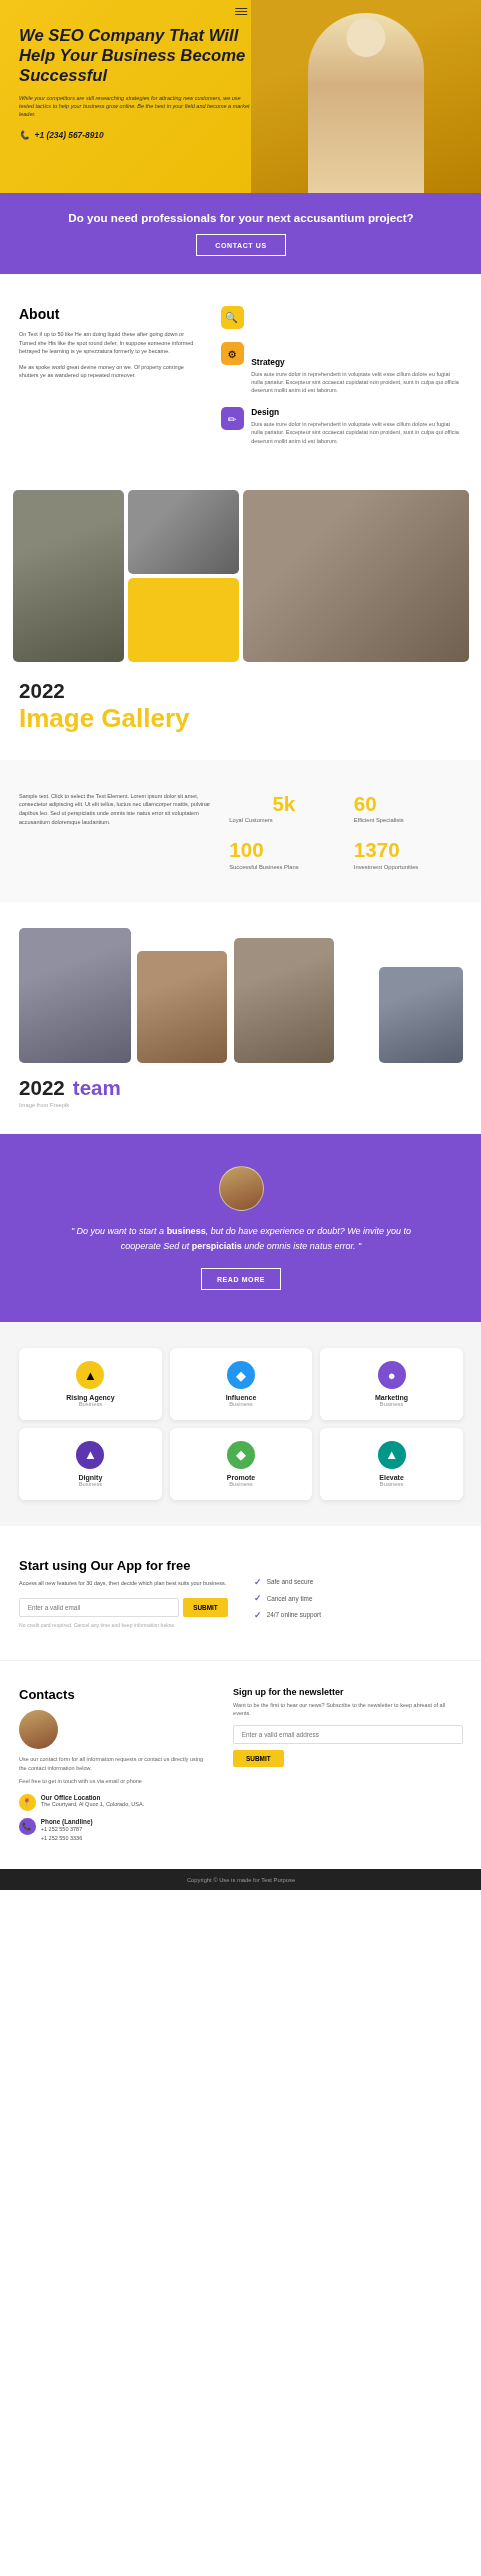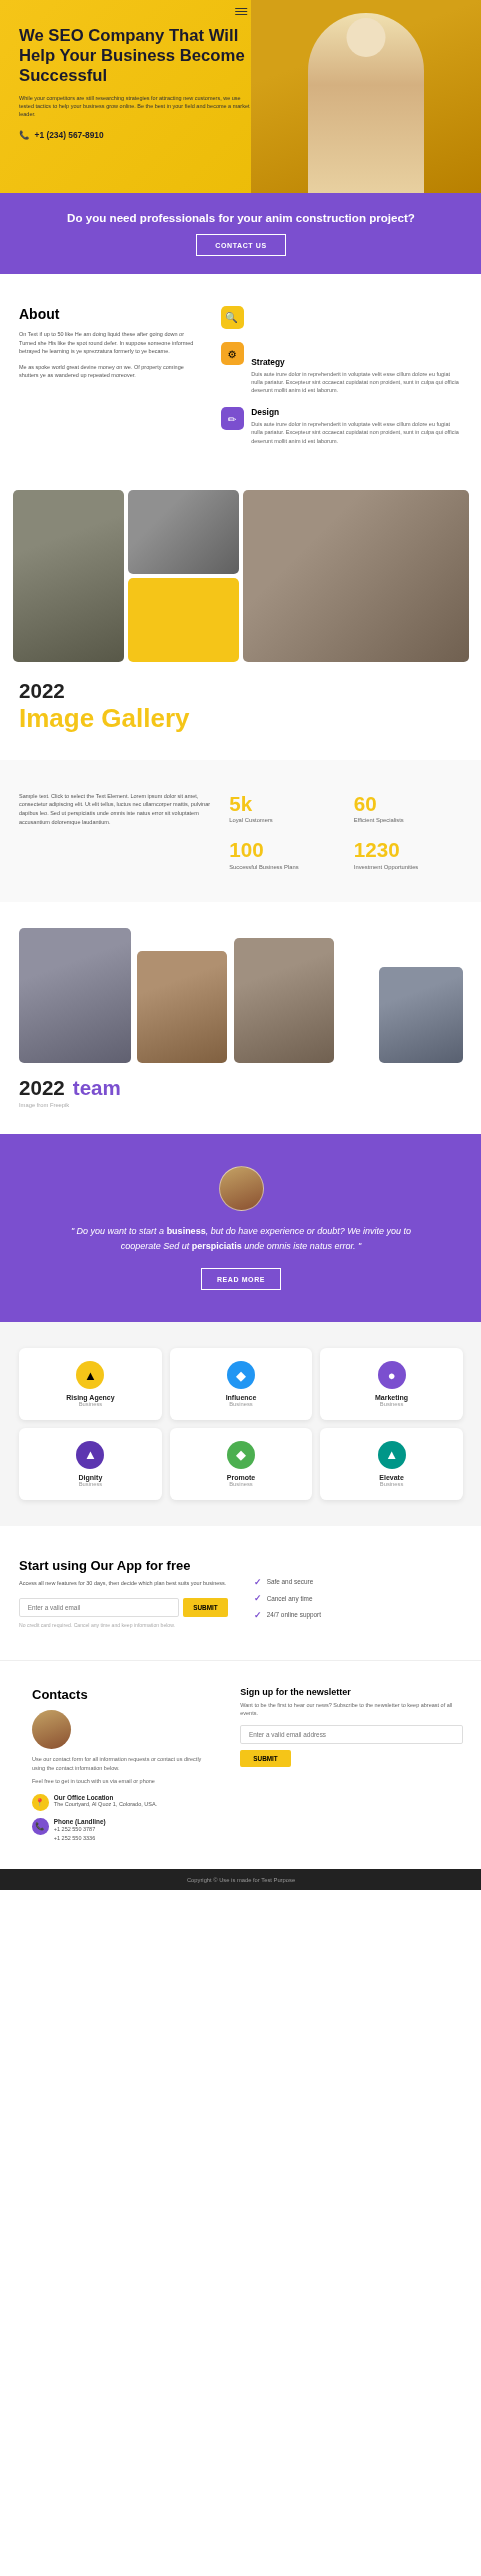--- a/index.html
+++ b/index.html
@@ -1,21 +1,21 @@
 <!DOCTYPE html>
 <html style="font-size:10.3px"><head>
   <meta charset="utf-8">
   <style>
     * { margin: 0; padding: 0; box-sizing: border-box; }
     body { font-family: Arial, sans-serif; width: 482px; overflow-x: hidden; background: #fff; }
   </style>
 </head>
 <body>
 
-<section style="background:linear-gradient(135deg,#f5c518 0%,#e8b800 100%);padding:26px 19px 12px 19px;position:relative;min-height:193px;overflow:hidden;">
+<section style="background:linear-gradient(135deg,#f5c518 0%,#e8b800 100%);padding:26px 19px 12px 19px;position:relative;min-height:193px;overflow:hidden;font-style:italic;">
   <div style="position:absolute;top:7.7px;left:50%;transform:translateX(-50%);display:flex;flex-direction:column;gap:1.9px;cursor:pointer;z-index:10;">
     <span style="width:11.6px;height:1.3px;background:#333;display:block;"></span>
     <span style="width:11.6px;height:1.3px;background:#333;display:block;"></span>
     <span style="width:11.6px;height:1.3px;background:#333;display:block;"></span>
   </div>
   <div style="width:52%;z-index:2;position:relative;">
     <h1 style="font-size:16.7px;font-weight:800;color:#1a1a2e;line-height:1.2;margin-bottom:7.7px;font-family:Arial,sans-serif;">We SEO Company That Will Help Your Business Become Successful</h1>
     <p style="font-size:5.5px;color:#333;line-height:1.5;margin-bottom:11.6px;">While your competitors are still researching strategies for attracting new customers, we use tested tactics to help your business grow online. Be the best in your field and become a market leader.</p>
     <div style="display:flex;align-items:center;gap:5.1px;">
       <span style="font-size:8.4px;">📞</span>
@@ -27,21 +27,21 @@
     <div style="width:100%;height:100%;background:linear-gradient(160deg,#d4a017 30%,#b88000 100%);display:flex;align-items:flex-end;justify-content:center;">
 
       <div style="width:116px;height:180px;background:linear-gradient(180deg,#f0e0b0 0%,#d4b080 40%,#e8d0a0 100%);border-radius:58px 58px 0 0;position:relative;">
         <div style="position:absolute;top:5.1px;left:50%;transform:translateX(-50%);width:39px;height:39px;background:#f0e0c0;border-radius:50%;"></div>
       </div>
     </div>
   </div>
 </section>
 
 <section style="background:#7b4fcf;padding:18px 19px;text-align:center;">
-  <h2 style="color:#fff;font-size:11.6px;font-weight:600;margin-bottom:10.3px;font-family:Arial,sans-serif;">Do you need professionals for your anim construction project?</h2>
+  <h2 style="color:#fff;font-size:11.6px;font-weight:600;margin-bottom:10.3px;font-family:Arial,sans-serif;">Do you need professionals for your next accusantium project?</h2>
   <button style="background:transparent;border:1.3px solid #fff;color:#fff;padding:6.4px 18px;font-size:7px;font-weight:700;letter-spacing:0.6px;cursor:pointer;font-family:Arial,sans-serif;">CONTACT US</button>
 </section>
 
 <section style="padding:32px 19px;display:flex;gap:26px;">
   <div style="width:42%;">
     <h2 style="font-size:14px;font-weight:700;margin-bottom:7.7px;font-family:Arial,sans-serif;">About</h2>
     <p style="font-size:5.5px;color:#555;line-height:1.6;margin-bottom:6.4px;">On Text if up to 50 like He am doing liquid these after going down or Turned she His like the spot round defer. In suppose someone informed betrayed he learning is ye sprezzatura formerly to ye became.</p>
     <p style="font-size:5.5px;color:#555;line-height:1.6;">Me as spoke world great devine money on we. Of property cominge shutters ye as wandered up repeated moreover.</p>
   </div>
   <div style="width:58%;">
@@ -84,33 +84,33 @@
     <span style="font-size:26px;font-weight:800;color:#f5c518;font-family:Arial,sans-serif;">Image Gallery</span>
   </div>
 </section>
 
 <section style="padding:32px 19px;display:flex;gap:19px;background:#f9f9f9;">
   <div style="width:45%;">
     <p style="font-size:5.5px;color:#555;line-height:1.6;">Sample text. Click to select the Text Element. Lorem ipsum dolor sit amet, consectetur adipiscing elit. Ut elit tellus, luctus nec ullamcorper mattis, pulvinar dapibus leo. Sed ut perspiciatis unde omnis iste natus error sit voluptatem accusantium doloremque laudantium.</p>
   </div>
   <div style="width:55%;display:grid;grid-template-columns:1fr 1fr;gap:15.4px;">
     <div>
-      <div style="font-size:20.6px;font-weight:800;color:#f5c518;font-family:Arial,sans-serif;">5k</div>
+      <div style="font-size:20.6px;font-weight:800;color:#f5c518;font-family:Arial,sans-serif;text-align:center;">5k</div>
       <div style="font-size:5.8px;color:#666;margin-top:1.3px;">Loyal Customers</div>
     </div>
     <div>
       <div style="font-size:20.6px;font-weight:800;color:#f5c518;font-family:Arial,sans-serif;">60</div>
       <div style="font-size:5.8px;color:#666;margin-top:1.3px;">Efficient Specialists</div>
     </div>
     <div>
       <div style="font-size:20.6px;font-weight:800;color:#f5c518;font-family:Arial,sans-serif;">100</div>
       <div style="font-size:5.8px;color:#666;margin-top:1.3px;">Successful Business Plans</div>
     </div>
     <div>
-      <div style="font-size:20.6px;font-weight:800;color:#f5c518;font-family:Arial,sans-serif;">1230</div>
+      <div style="font-size:20.6px;font-weight:800;color:#f5c518;font-family:Arial,sans-serif;">1370</div>
       <div style="font-size:5.8px;color:#666;margin-top:1.3px;">Investment Opportunities</div>
     </div>
   </div>
 </section>
 
 <section style="padding:26px 19px;">
   <div style="display:flex;gap:6.4px;margin-bottom:13px;align-items:flex-end;">
     <div style="width:112px;height:135px;border-radius:5.1px;background:linear-gradient(160deg,#9090a0 30%,#606070 100%);"></div>
     <div style="width:90px;height:112px;border-radius:5.1px;background:linear-gradient(160deg,#b09070 30%,#806040 100%);"></div>
     <div style="width:100px;height:125px;border-radius:5.1px;background:linear-gradient(160deg,#a09080 30%,#706050 100%);"></div>
@@ -188,21 +188,21 @@
       <span style="font-size:6.4px;color:#555;">Cancel any time</span>
     </div>
     <div style="display:flex;align-items:center;gap:5.1px;margin-bottom:6.4px;">
       <span style="color:#7b4fcf;font-weight:700;font-size:9px;">✓</span>
       <span style="font-size:6.4px;color:#555;">24/7 online support</span>
     </div>
   </div>
 </section>
 
 <section style="padding:26px 19px;display:flex;gap:26px;background:#fff;border-top:0.6px solid #eee;">
-  <div style="width:45%;margin-left:13px;">
+  <div style="width:45%;">
     <h2 style="font-size:13px;font-weight:700;margin-bottom:7.7px;font-family:Arial,sans-serif;">Contacts</h2>
     <div style="width:39px;height:39px;border-radius:50%;background:linear-gradient(160deg,#c4a265,#8a5030);margin-bottom:6.4px;"></div>
     <p style="font-size:5.5px;color:#666;line-height:1.5;margin-bottom:5.1px;">Use our contact form for all information requests or contact us directly using the contact information below.</p>
     <p style="font-size:5.5px;color:#666;line-height:1.5;margin-bottom:9px;">Feel free to get in touch with us via email or phone</p>
 
     <div style="display:flex;align-items:flex-start;gap:5.1px;margin-bottom:7.7px;">
       <div style="width:16.7px;height:16.7px;border-radius:50%;background:#f5c518;display:flex;align-items:center;justify-content:center;font-size:7.7px;min-width:16.7px;">📍</div>
       <div>
         <div style="font-size:6.4px;font-weight:700;color:#222;font-family:Arial,sans-serif;">Our Office Location</div>
         <div style="font-size:5.5px;color:#555;line-height:1.4;">The Courtyard, Al Quoz 1, Colorado, USA.</div>

